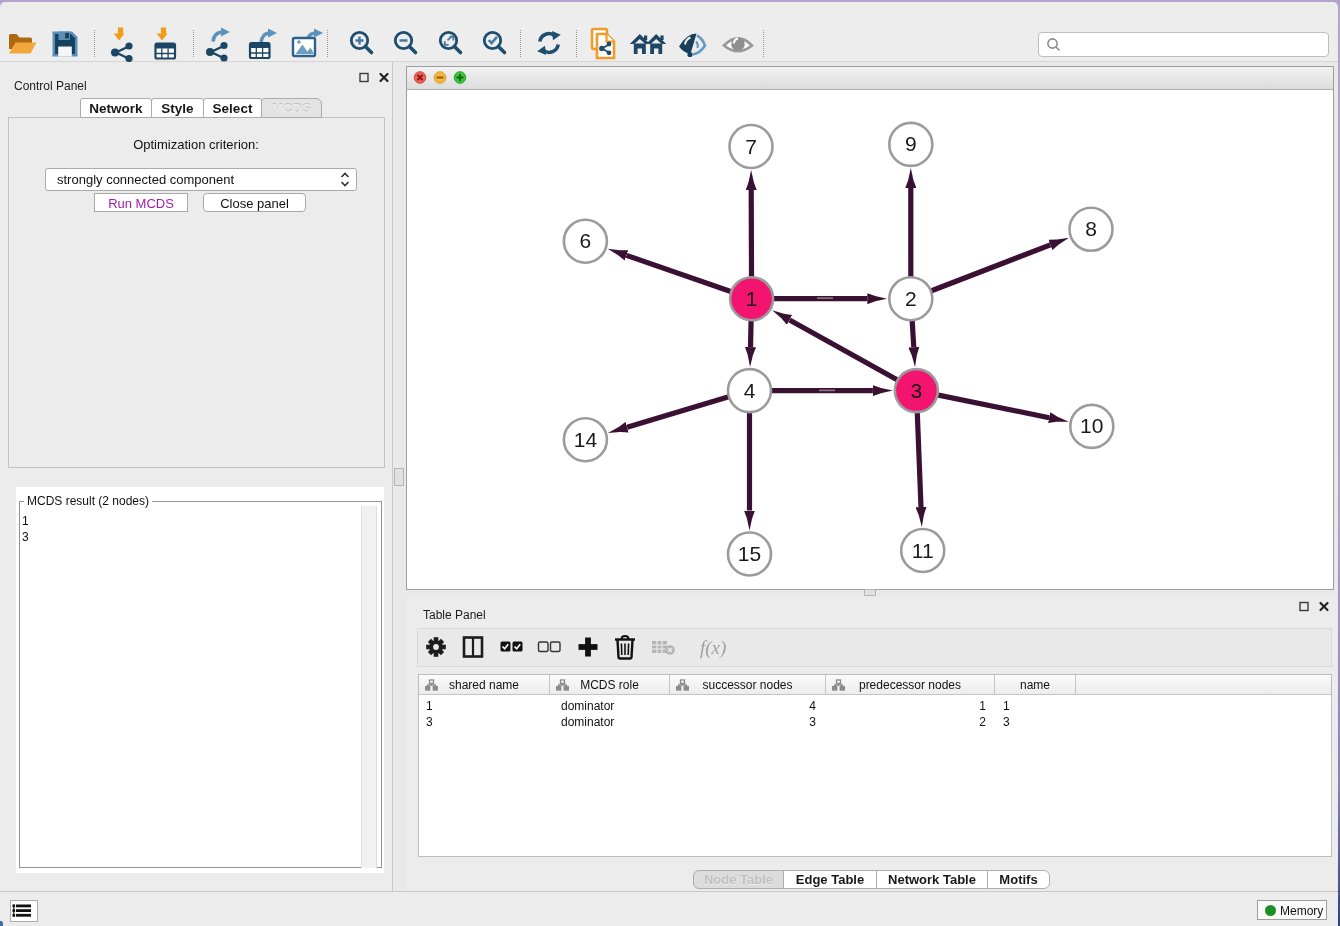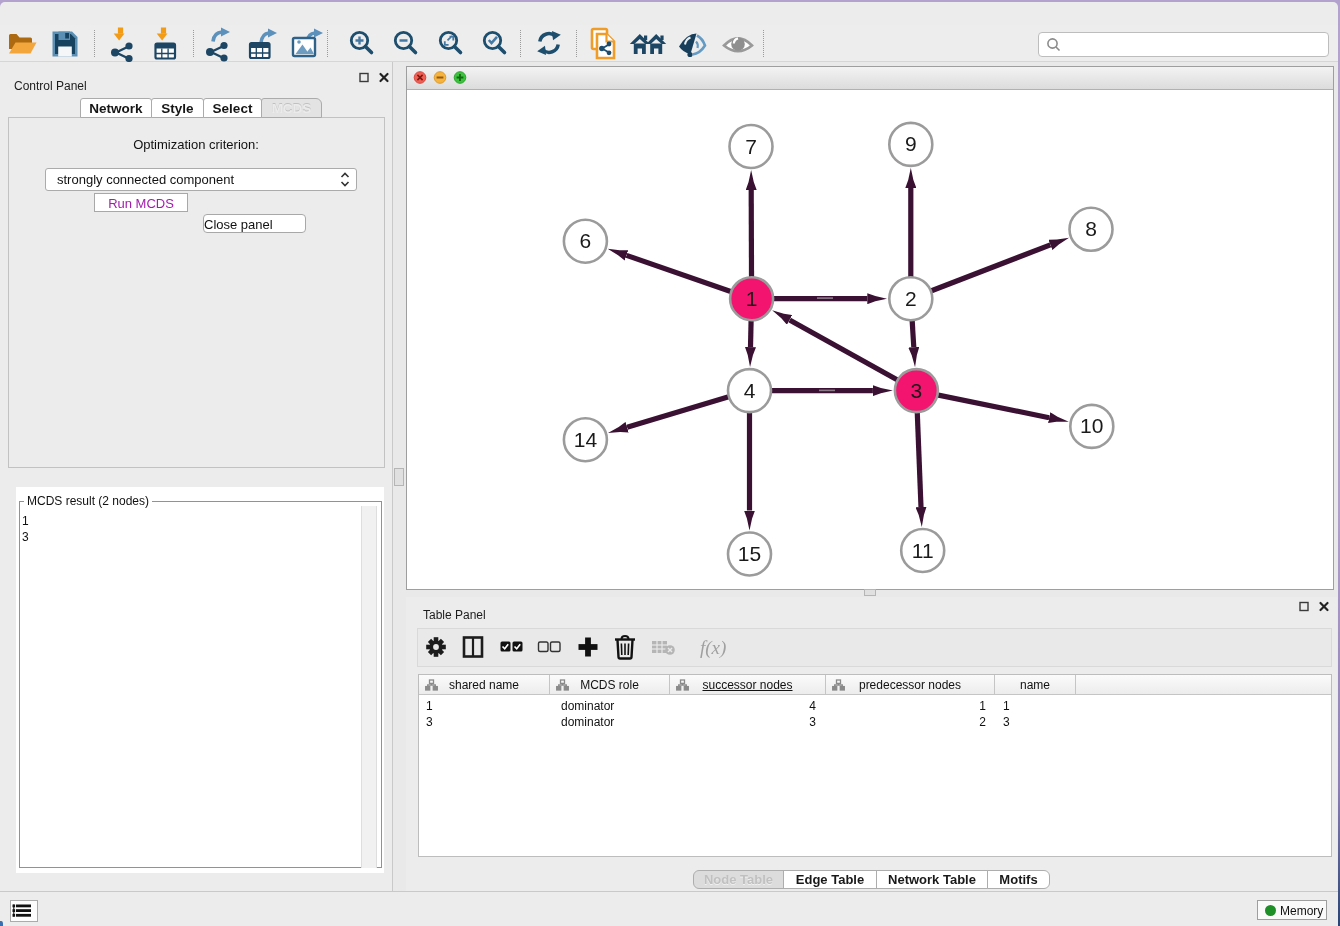--- a/index.html
+++ b/index.html
@@ -223,21 +223,21 @@
       <div style="position:absolute;left:11px;top:3px;font-size:13px;color:#111;">strongly connected component</div>
       <svg width="12" height="17" style="position:absolute;right:5px;top:2px">
         <polyline points="2.5,6 6,2.5 9.5,6" fill="none" stroke="#333" stroke-width="1.6"></polyline>
         <polyline points="2.5,11 6,14.5 9.5,11" fill="none" stroke="#333" stroke-width="1.6"></polyline>
       </svg>
     </div>
 
     <div style="position:absolute;left:94px;top:131px;width:94px;height:19px;background:#fff;border:1px solid #a8a8a8;border-radius:0;
          text-align:center;line-height:19px;font-size:13px;color:#a21caf;box-sizing:border-box;">Run MCDS</div>
     <div style="position:absolute;left:203px;top:131px;width:103px;height:19px;background:#fff;border:1px solid #a8a8a8;border-radius:4px;
-         line-height:19px;font-size:13px;color:#111;box-sizing:border-box;margin-top:21px;">Close panel</div>
+         text-align:center;line-height:19px;font-size:13px;color:#111;box-sizing:border-box;">Close panel</div>
 
     <div style="position:absolute;left:16px;top:425px;width:368px;height:386px;background:#fff;"></div>
     <div style="position:absolute;left:19px;top:439px;width:361px;height:365px;border:1px solid #929292;"></div>
     <div style="position:absolute;left:24px;top:432px;font-size:12px;color:#111;background:#fff;padding:0 3px;">MCDS result (2 nodes)</div>
     <div style="position:absolute;left:361px;top:444px;width:14px;height:362px;background:#f1f1f1;border-left:1px solid #dedede;border-right:1px solid #dedede;"></div>
     <div style="position:absolute;left:22px;top:451px;font-size:12px;color:#111;line-height:16px;">1<br>3</div>
   </div>
 
   <div style="position:absolute;left:394px;top:466px;width:8px;height:16px;background:#e0e0e0;border:1px solid #b5b5b5;"></div>
   <div id="netwin" style="position:absolute;left:406px;top:64px;width:928px;height:524px;background:#fff;border:1px solid #9e9e9e;box-sizing:border-box;">
@@ -413,21 +413,21 @@
           </div>
           <div style="position:absolute;left:251px;top:0;width:156px;height:20px;border-right:1px solid #c5c5c5;box-sizing:border-box;">
             <svg width="13" height="12" style="position:absolute;top:4px;left:6px">
               <g fill="none" stroke="#8a8a8a" stroke-width="1.3">
                 <rect x="4.5" y="1" width="4" height="3.4"></rect>
                 <rect x="0.7" y="7.6" width="4" height="3.4" fill="#8a8a8a"></rect>
                 <rect x="8.3" y="7.6" width="4" height="3.4" fill="#8a8a8a"></rect>
                 <path d="M6.5,4.4 V6 M2.7,7.6 V6 H10.3 V7.6"></path>
               </g>
             </svg>
-            <div style="position:absolute;left:0;top:3px;width:100%;text-align:center;font-size:12px;color:#111;text-decoration:underline;">successor nodes</div>
+            <div style="position:absolute;left:0;top:3px;width:100%;text-align:center;font-size:12px;color:#111;">successor nodes</div>
           </div>
           <div style="position:absolute;left:407px;top:0;width:169px;height:20px;border-right:1px solid #c5c5c5;box-sizing:border-box;">
             <svg width="13" height="12" style="position:absolute;top:4px;left:6px">
               <g fill="none" stroke="#8a8a8a" stroke-width="1.3">
                 <rect x="4.5" y="1" width="4" height="3.4"></rect>
                 <rect x="0.7" y="7.6" width="4" height="3.4" fill="#8a8a8a"></rect>
                 <rect x="8.3" y="7.6" width="4" height="3.4" fill="#8a8a8a"></rect>
                 <path d="M6.5,4.4 V6 M2.7,7.6 V6 H10.3 V7.6"></path>
               </g>
             </svg>

